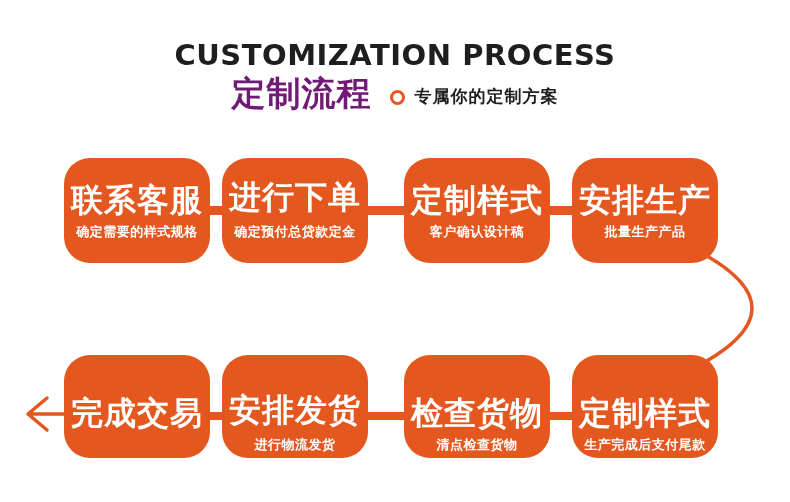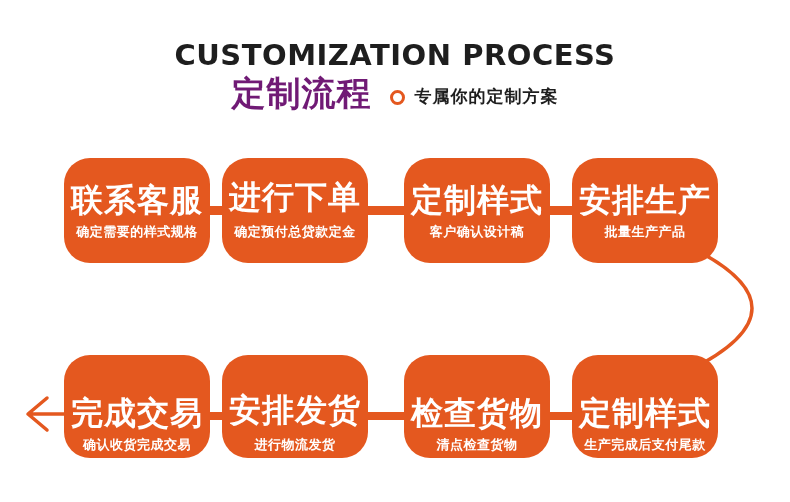--- a/index.html
+++ b/index.html
@@ -147,21 +147,20 @@
     <div class="box-title">定制样式</div>
     <div class="box-sub">客户确认设计稿</div>
   </div>
   <div class="box r0 c3">
     <div class="box-title">安排生产</div>
     <div class="box-sub">批量生产产品</div>
   </div>
 
   <div class="box r1 c0">
     <div class="box-title">完成交易</div>
-    <div class="box-sub">确认收货完成交易</div>
   </div>
   <div class="box r1 c1">
     <div class="box-title">安排发货</div>
     <div class="box-sub">进行物流发货</div>
   </div>
   <div class="box r1 c2">
     <div class="box-title">检查货物</div>
     <div class="box-sub">清点检查货物</div>
   </div>
   <div class="box r1 c3">

